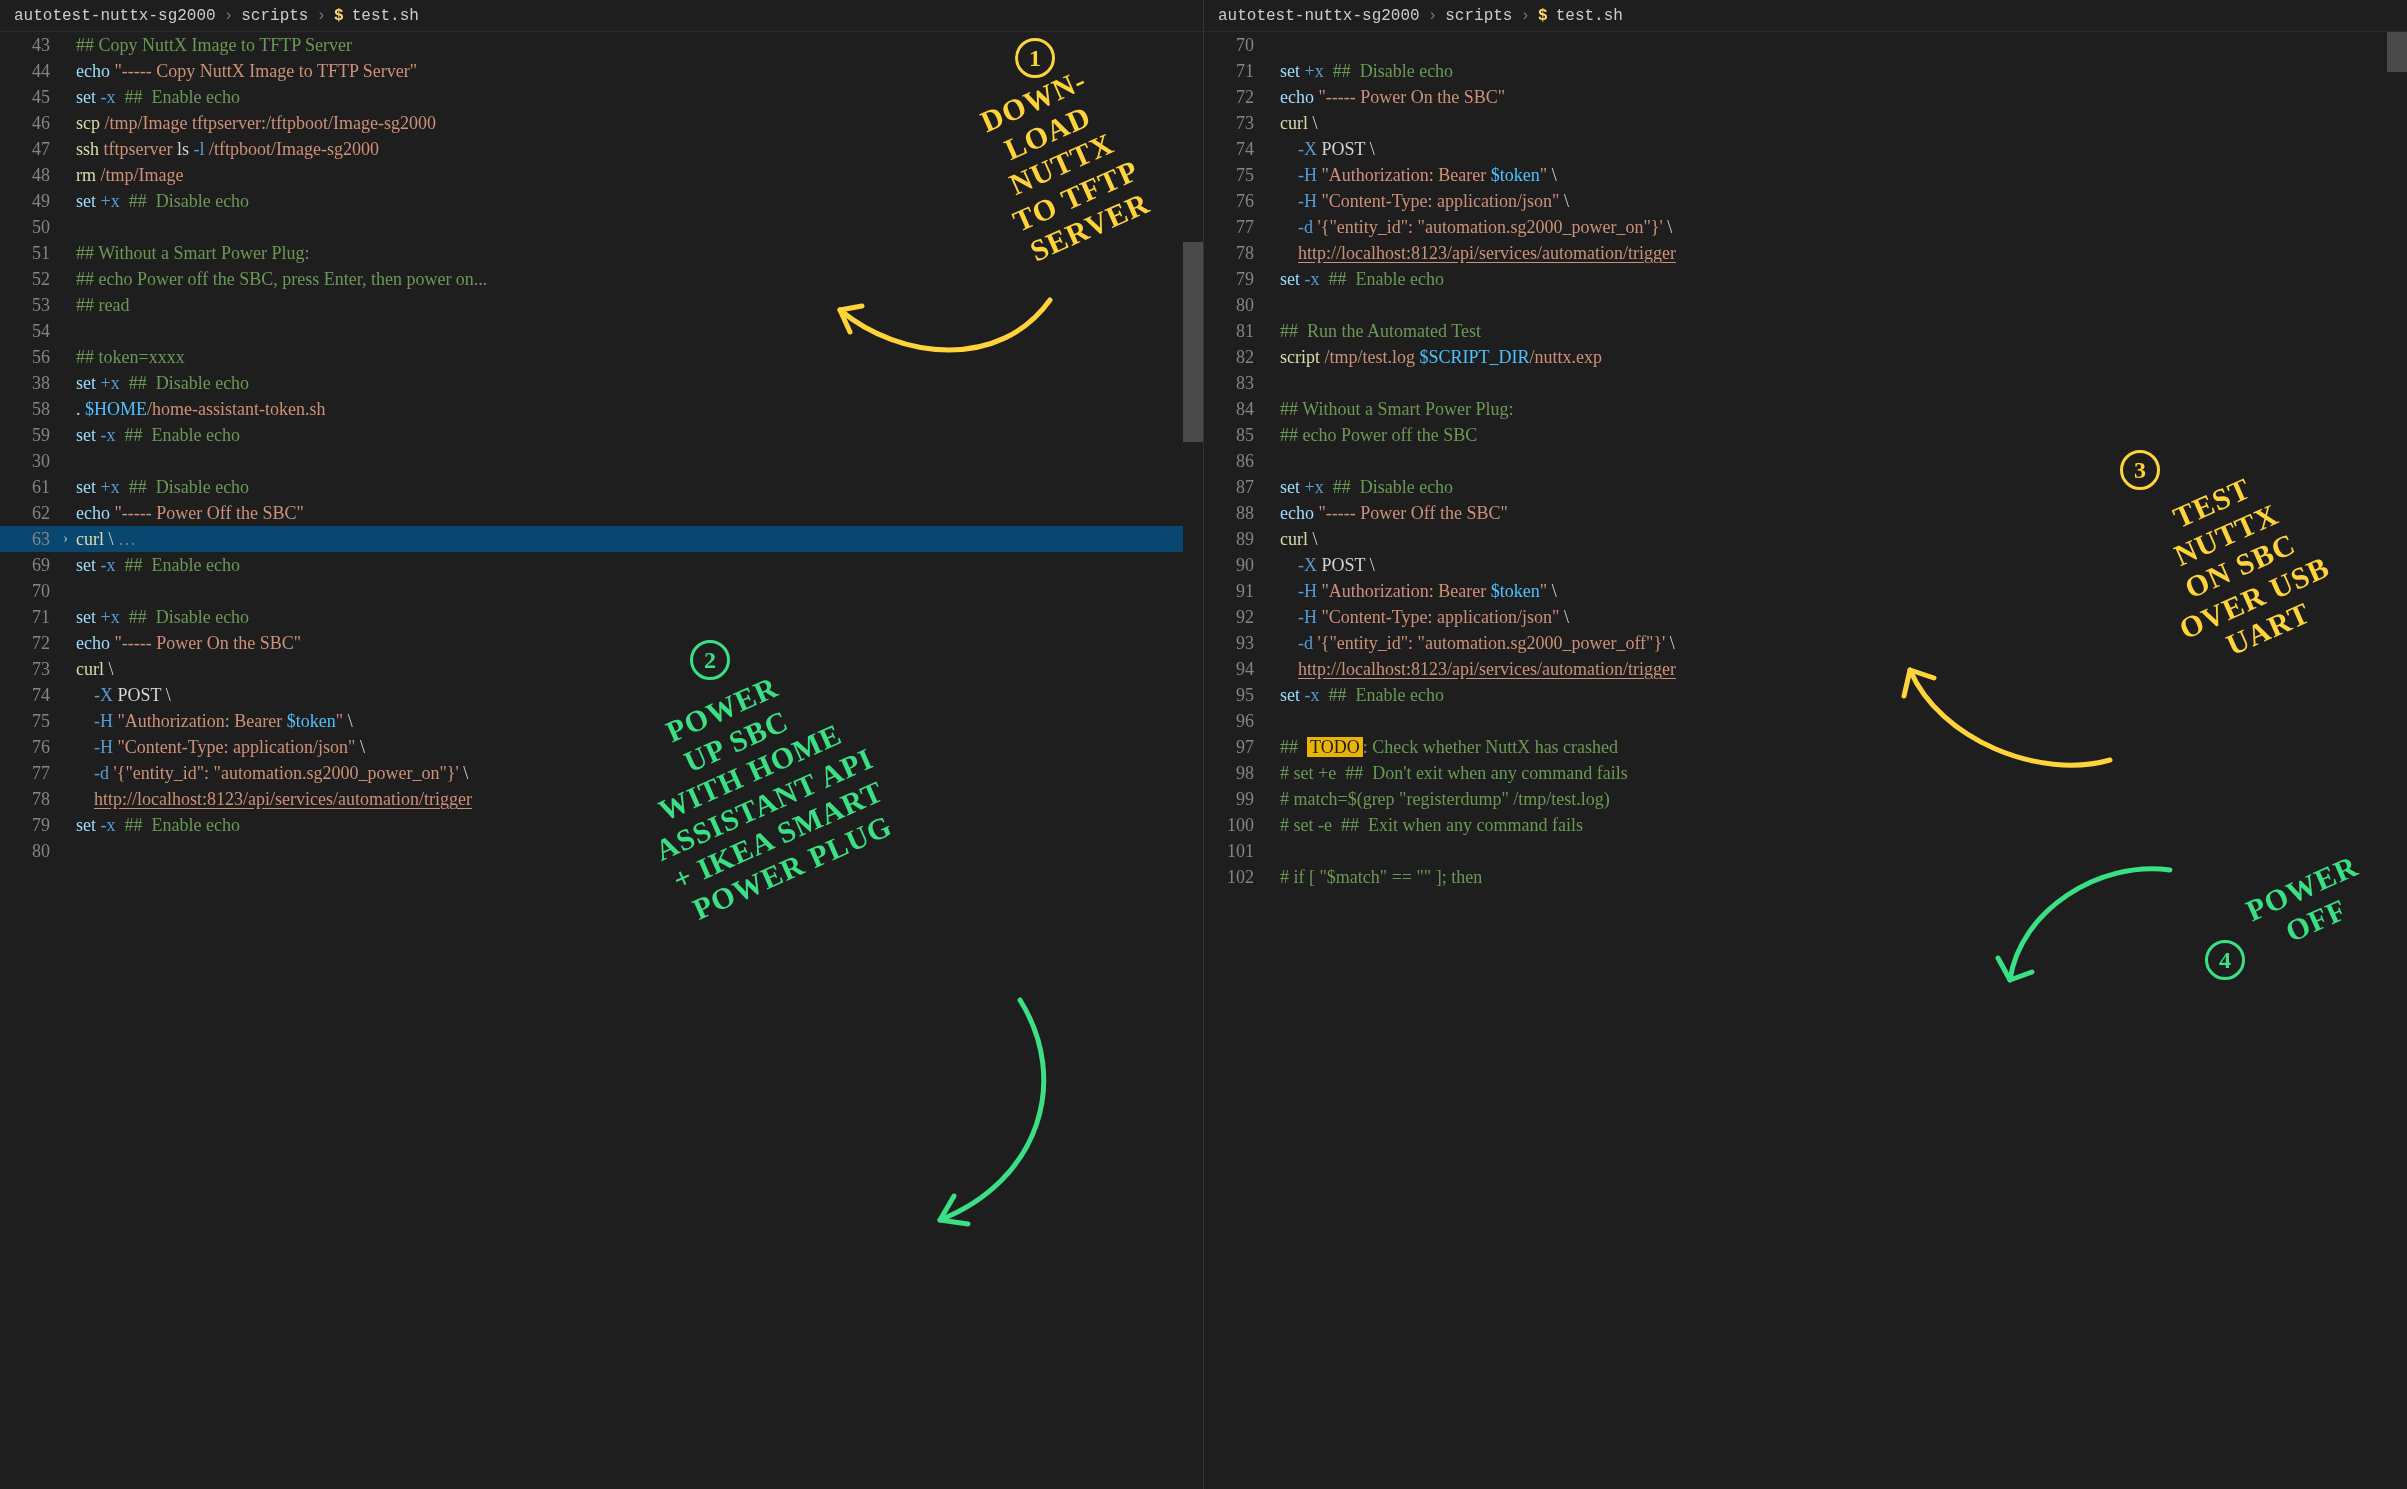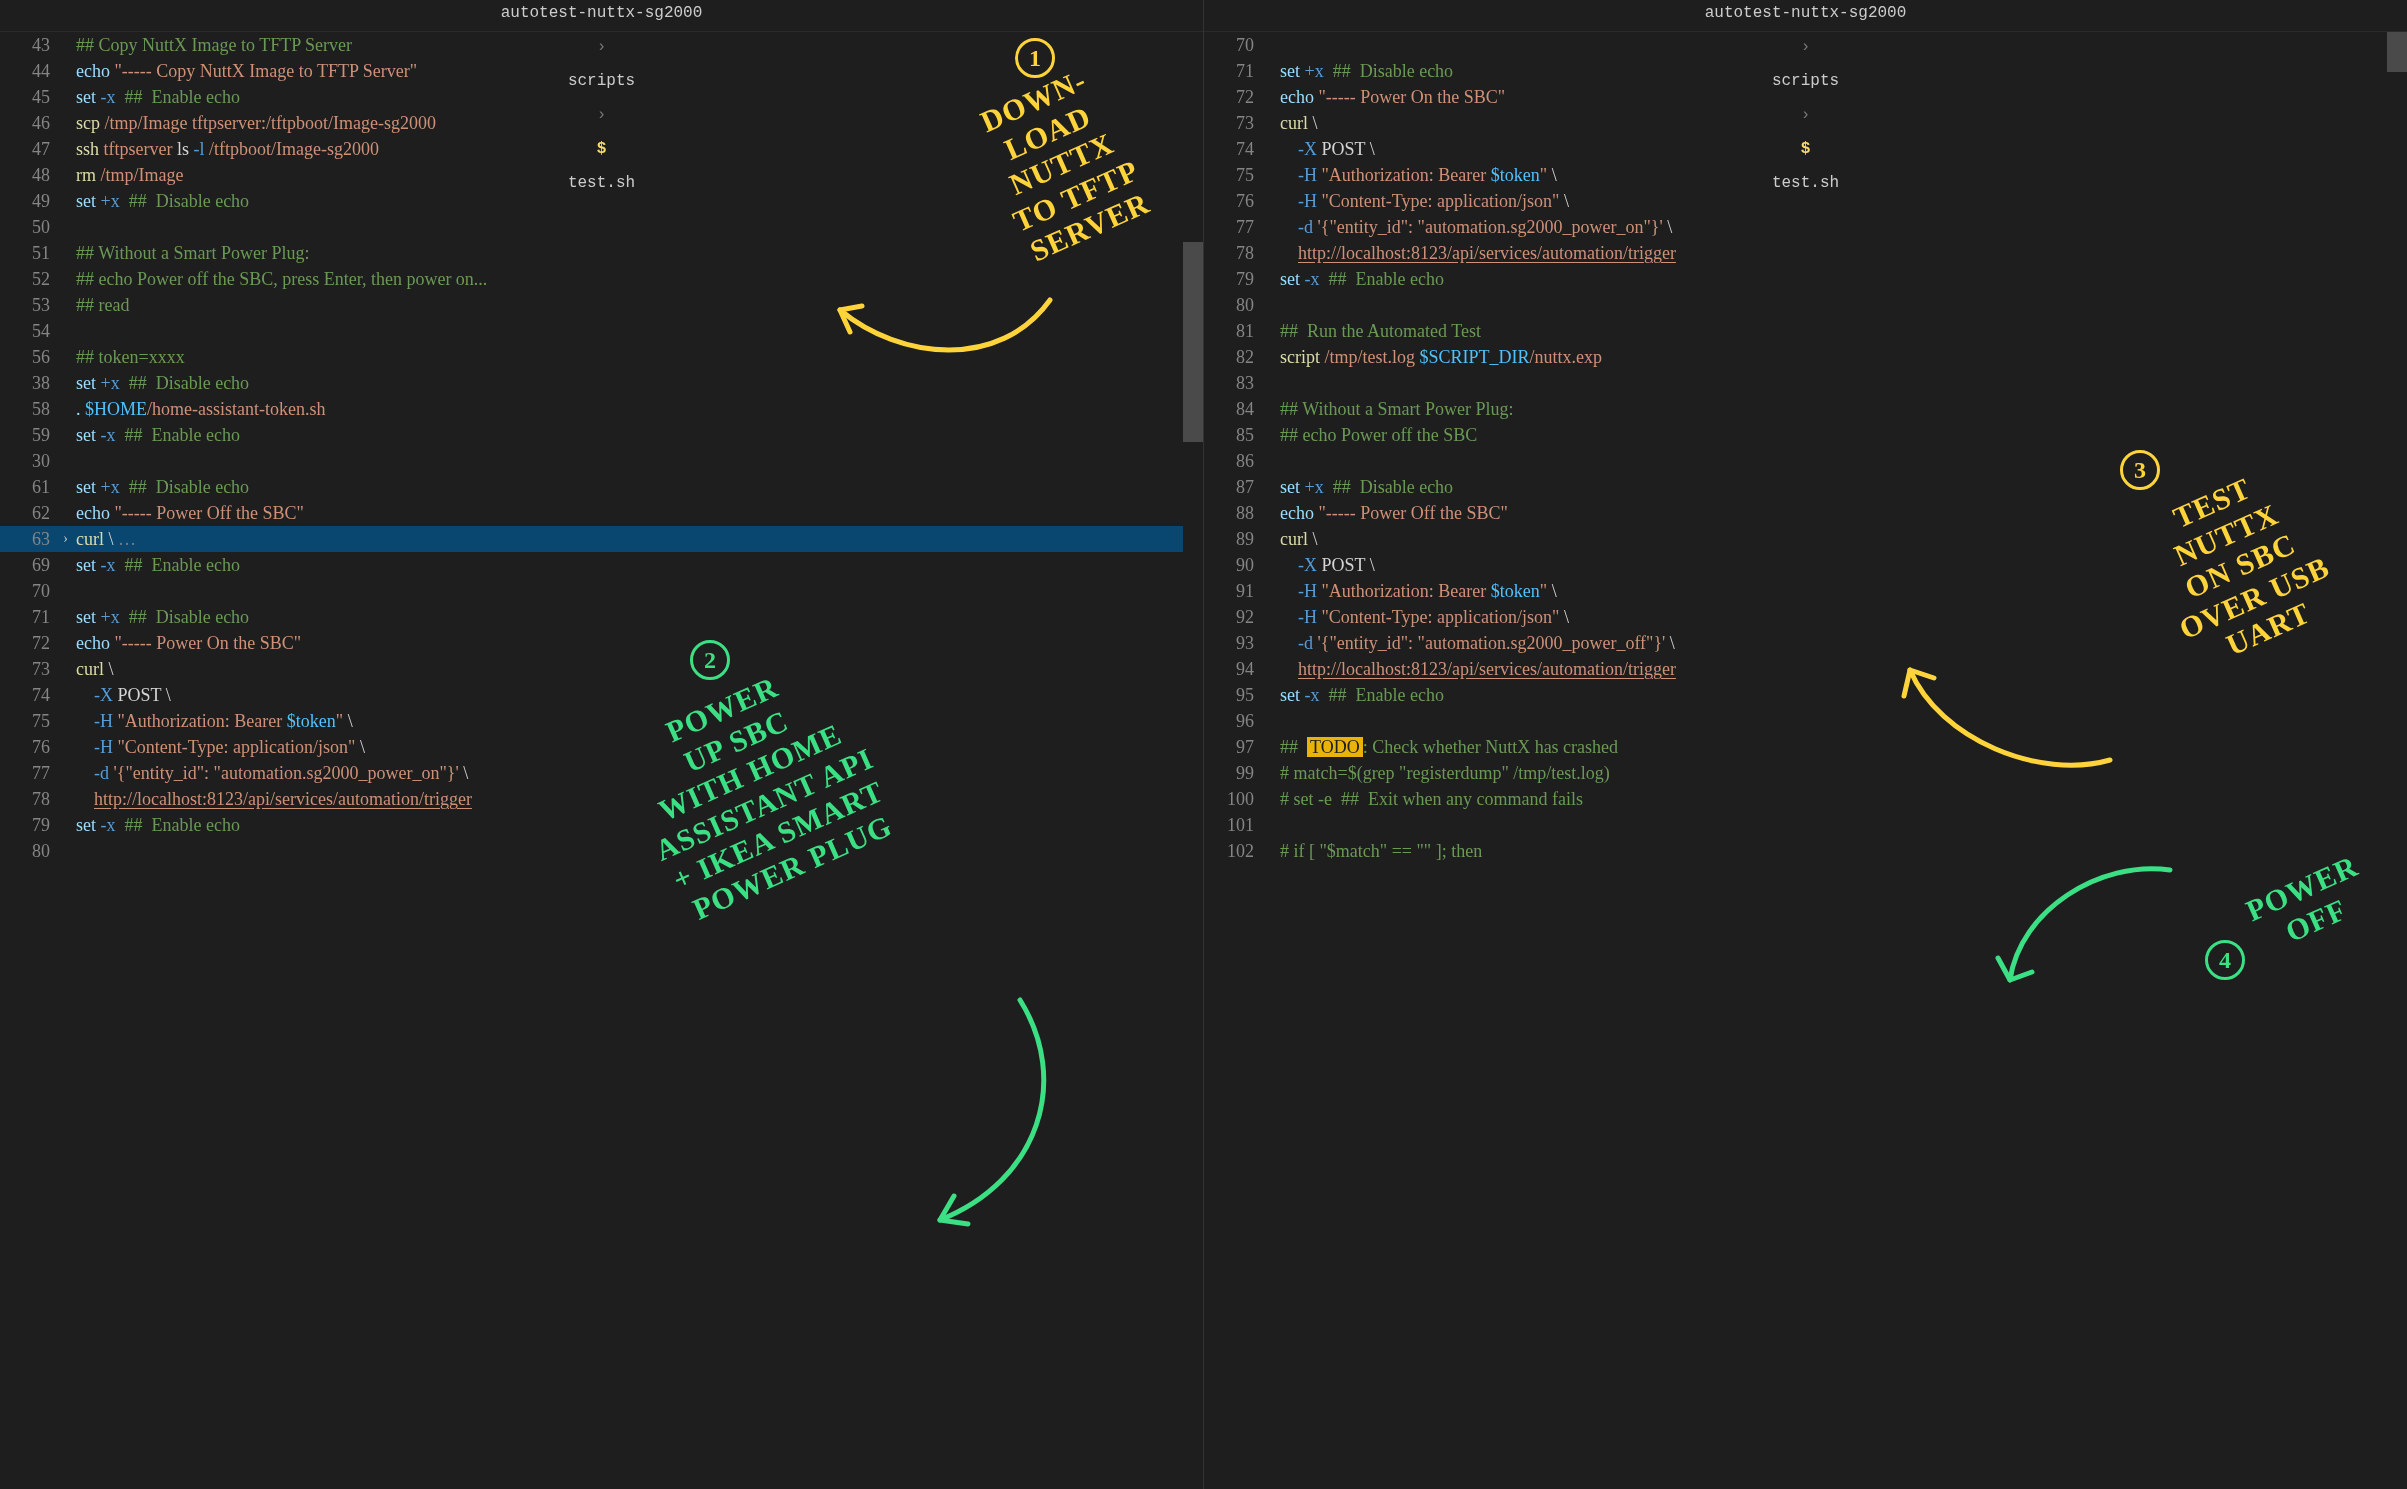--- a/index.html
+++ b/index.html
@@ -14,27 +14,26 @@
     overflow:hidden;
     position:relative;
   }
   .split { display:flex; width:100%; height:100%; }
   .pane { flex:1; position:relative; overflow:hidden; }
   .pane + .pane { border-left:1px solid #333; }
   .breadcrumb {
     height:32px;
     display:flex;
     align-items:center;
-    padding:0 14px;
+    padding:10px 14px;
     gap:8px;
     background:#1e1e1e;
     color:#cccccc;
     font-size:16px;
     border-bottom:1px solid #2a2a2a;
-    flex-direction:column;
   }
   .crumb-sep { color:#777; }
   .crumb-dollar { color:#ffd86b; font-weight:bold; }
   .editor { position:absolute; top:32px; left:0; right:0; bottom:0;font-family:Liberation Serif, serif; }
   .lines { }
   .line { display:flex; align-items:flex-start; min-height:26px; }
   .line.highlight { background:#094771; }
   .gutter {
     width:70px; flex:none;
     text-align:right;
@@ -371,20 +370,24 @@
           </div>
           <div class="line">
             <div class="gutter">96</div>
             <div class="code"></div>
           </div>
           <div class="line">
             <div class="gutter">97</div>
             <div class="code"><span class="c-comment">##  </span><span class="c-todo">TODO</span><span class="c-comment">: Check whether NuttX has crashed</span></div>
           </div>
           <div class="line">
+            <div class="gutter">98</div>
+            <div class="code"><span class="c-comment"># set +e  ##  Don't exit when any command fails</span></div>
+          </div>
+          <div class="line">
             <div class="gutter">99</div>
             <div class="code"><span class="c-comment"># match=$(grep "registerdump" /tmp/test.log)</span></div>
           </div>
           <div class="line">
             <div class="gutter">100</div>
             <div class="code"><span class="c-comment"># set -e  ##  Exit when any command fails</span></div>
           </div>
           <div class="line">
             <div class="gutter">101</div>
             <div class="code"></div>

